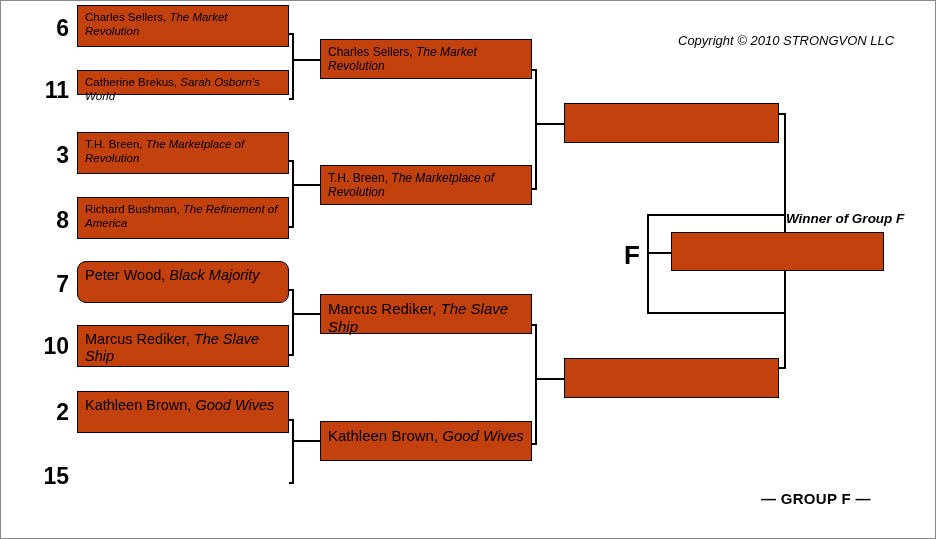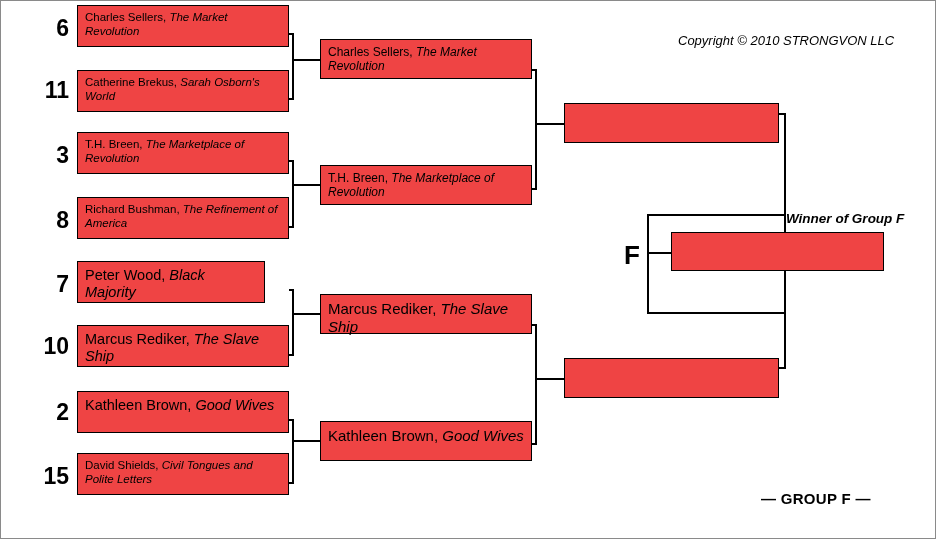--- a/index.html
+++ b/index.html
@@ -28,21 +28,21 @@
     text-align: right;
     line-height: 1;
     white-space: nowrap;
   }
 
   
   .slot {
     position: absolute;
     box-sizing: border-box;
     border: 1.5px solid #000000;
-    background: #ef4444;
+    background: #c2410c;
   }
   .slot .slot-text {
     position: absolute;
     left: 7px;
     right: 5px;
     top: 5px;
     color: #000000;
     line-height: 1.18;
   }
   .slot.r1 .slot-text { font-size: 11.5px; }
@@ -101,40 +101,37 @@
   <div class="seed" style="left:34px; top:143px; width:34px;">3</div>
   <div class="seed" style="left:24px; top:208px; width:44px;">8</div>
   <div class="seed" style="left:34px; top:272px; width:34px;">7</div>
   <div class="seed" style="left:24px; top:334px; width:44px;">10</div>
   <div class="seed" style="left:34px; top:400px; width:34px;">2</div>
   <div class="seed" style="left:24px; top:464px; width:44px;">15</div>
 
   <div class="slot r1" style="left:76px; top:4px; width:212px; height:42px;">
     <div class="slot-text"><span class="author">Charles Sellers, </span><span class="title">The Market Revolution</span></div>
   </div>
-  <div class="slot r1" style="left:76px; top:69px; width:212px; height:42px;padding-left:11px;">
+  <div class="slot r1" style="left:76px; top:69px; width:212px; height:25px;padding-left:11px;">
     <div class="slot-text"><span class="author">Catherine Brekus, </span><span class="title">Sarah Osborn's World</span></div>
   </div>
   <div class="slot r1" style="left:76px; top:131px; width:212px; height:42px;">
     <div class="slot-text"><span class="author">T.H. Breen, </span><span class="title">The Marketplace of Revolution</span></div>
   </div>
   <div class="slot r1" style="left:76px; top:196px; width:212px; height:42px;">
     <div class="slot-text"><span class="author">Richard Bushman, </span><span class="title">The Refinement of America</span></div>
   </div>
-  <div class="slot r1 big" style="left:76px; top:260px; width:188px; height:42px;">
+  <div class="slot r1 big" style="left:76px; top:260px; width:212px; height:42px;border-radius:9px;">
     <div class="slot-text"><span class="author">Peter Wood, </span><span class="title">Black Majority</span></div>
   </div>
   <div class="slot r1 big" style="left:76px; top:324px; width:212px; height:42px;">
     <div class="slot-text"><span class="author">Marcus Rediker, </span><span class="title">The Slave Ship</span></div>
   </div>
   <div class="slot r1 big" style="left:76px; top:390px; width:212px; height:42px;">
     <div class="slot-text"><span class="author">Kathleen Brown, </span><span class="title">Good Wives</span></div>
-  </div>
-  <div class="slot r1" style="left:76px; top:452px; width:212px; height:42px;">
-    <div class="slot-text"><span class="author">David Shields, </span><span class="title">Civil Tongues and Polite Letters</span></div>
   </div>
 
   <div class="ln v" style="left:291px; top:32px; height:67px;"></div>
   <div class="ln h" style="left:288px; top:32px; width:5px;"></div>
   <div class="ln h" style="left:288px; top:97px; width:5px;"></div>
   <div class="ln h" style="left:291px; top:58px; width:29px;"></div>
 
   <div class="ln v" style="left:291px; top:159px; height:67px;"></div>
   <div class="ln h" style="left:288px; top:159px; width:5px;"></div>
   <div class="ln h" style="left:288px; top:225px; width:5px;"></div>

